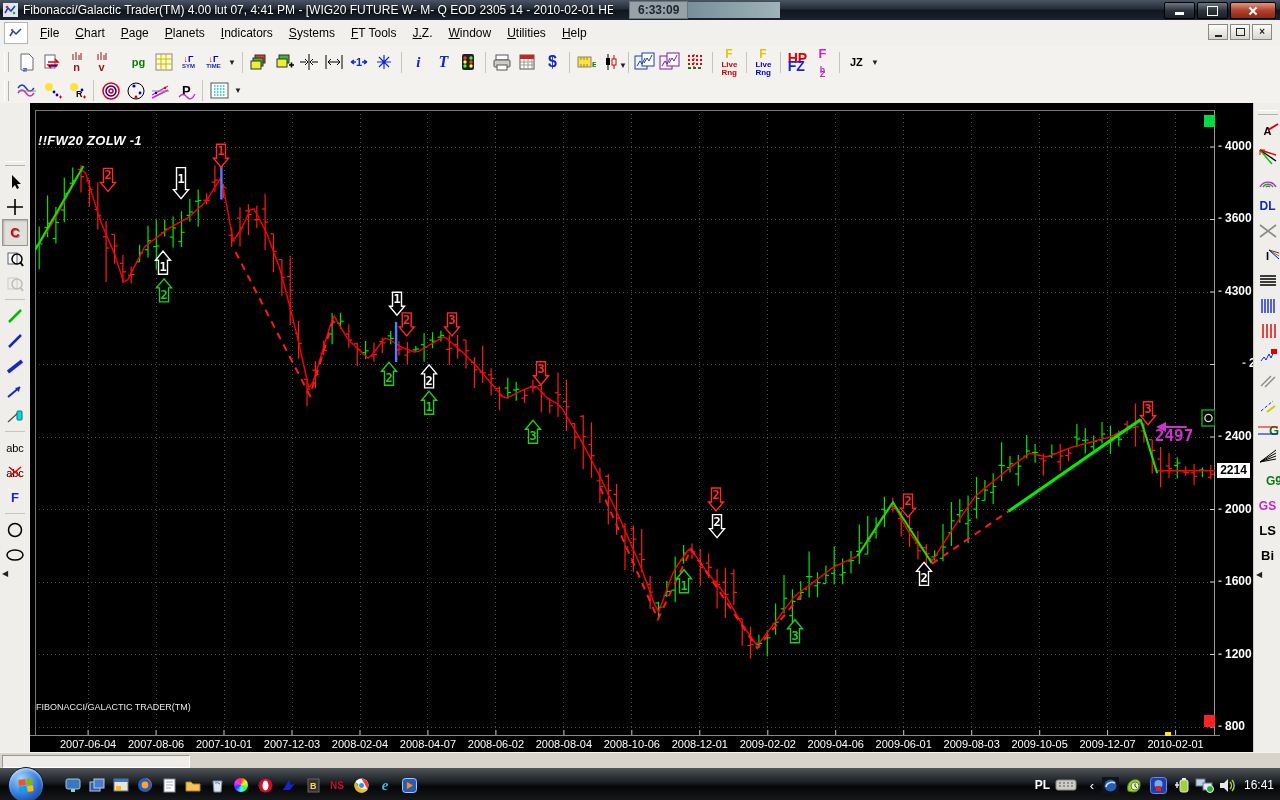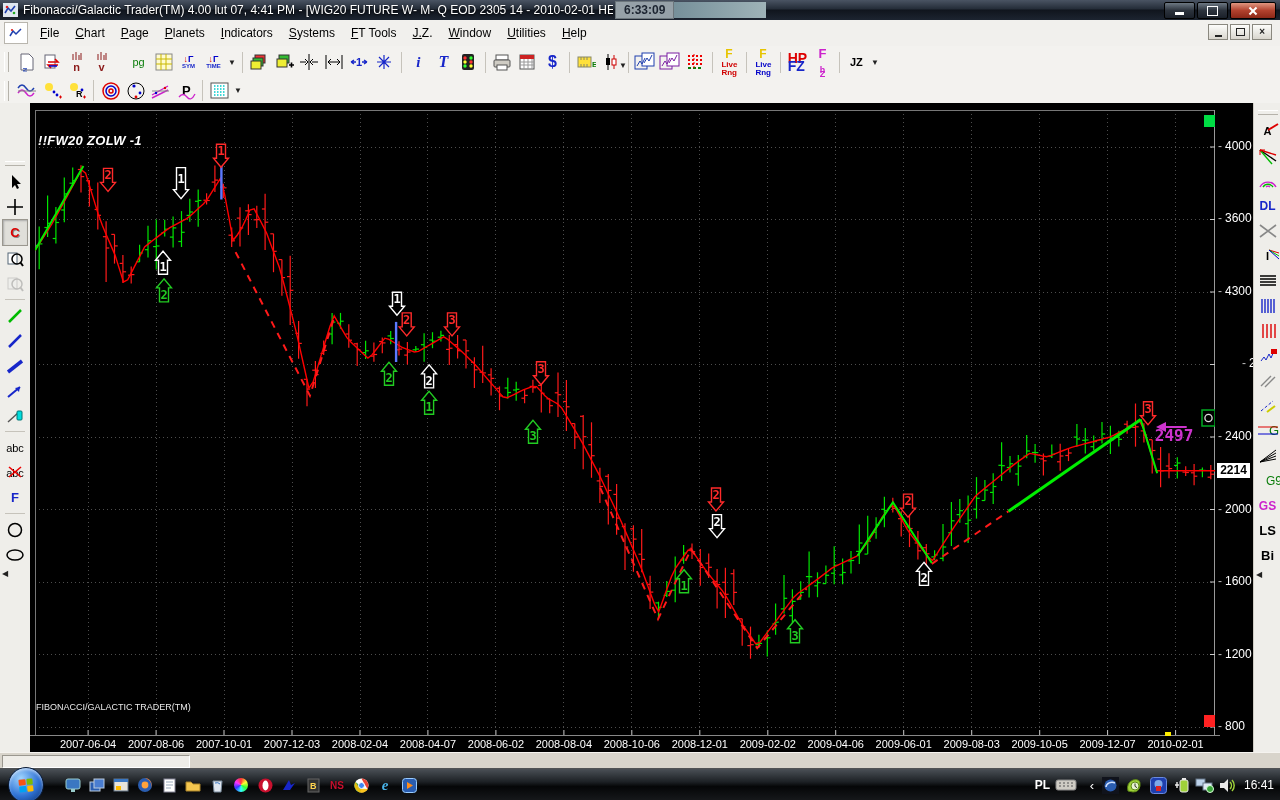--- a/index.html
+++ b/index.html
@@ -1,21 +1,21 @@
 <!DOCTYPE html>
 <html><head>
 <meta charset="utf-8">
 <style>
 html,body{margin:0;padding:0;background:#000;}
 #screen{position:relative;width:1280px;height:800px;overflow:hidden;font-family:"Liberation Sans",sans-serif;background:#e9e7e2;}
 
 #titlebar{position:absolute;left:0;top:0;width:1280px;height:20px;background:linear-gradient(180deg,#4a5463 0%,#242c38 45%,#10151d 50%,#1c2430 100%);display:flex;align-items:center;color:#fff;}
 #titlebar .appico{width:15px;height:14px;margin:0 5px 0 3px;}
 #titlebar .ttl{font-size:12px;white-space:nowrap;overflow:hidden;max-width:590px;text-shadow:0 1px 2px #000;}
-#clockbox{margin-left:2px;height:16px;line-height:16px;padding:0 8px;background:#96a1a8;color:#1c2430;font-size:12px;font-weight:bold;border:1px solid #6c767c;}
+#clockbox{margin-left:16px;height:16px;line-height:16px;padding:0 8px;background:#96a1a8;color:#1c2430;font-size:12px;font-weight:bold;border:1px solid #6c767c;}
 #tealbox{width:92px;height:16px;background:linear-gradient(90deg,#76909a,#9fb3b8);}
 #winbtns{position:absolute;right:4px;top:2px;display:flex;gap:2px;}
 .wbtn{width:29px;height:15px;border:1px solid #000;border-radius:2px;background:linear-gradient(#6d7883,#2c333d 50%,#1a2029);display:flex;align-items:center;justify-content:center;}
 .wbtn.close{width:44px;background:linear-gradient(#e09680,#b2422e 50%,#8c2717);}
 .wbtn i{display:block;}
 .glyph-min{width:9px;height:3px;background:#fff;margin-top:6px;}
 .glyph-max{width:9px;height:8px;border:1.5px solid #fff;}
 .glyph-x{position:relative;width:10px;height:10px;}
 .glyph-x:before,.glyph-x:after{content:"";position:absolute;left:4px;top:0;width:2px;height:10px;background:#fff;}
 .glyph-x:before{transform:rotate(45deg);} .glyph-x:after{transform:rotate(-45deg);}
@@ -32,21 +32,21 @@
 
 .tb{position:absolute;left:0;width:1280px;background:#f3f2ef;border-bottom:1px solid #d8d5cd;display:flex;align-items:center;}
 #toolbar1{top:46px;height:32px;}
 #toolbar2{top:78px;height:25px;}
 .grip{width:3px;height:20px;border-left:1px solid #fff;border-right:1px solid #b5b2aa;margin:0 5px 0 4px;}
 .sep{width:1px;height:21px;background:#c6c3bb;margin:0 4px;}
 .tbtn{min-width:23px;height:24px;display:flex;flex-direction:column;align-items:center;justify-content:center;margin:0 1px;position:relative;font-size:11px;}
 .tbtn svg{display:block;}
 .dd{font-size:8px;color:#222;margin:0 2px;}
 .t-red{color:#8b1a1a;font-weight:bold;}
-.t-green{color:#0a7d0a;font-weight:normal;margin-left:13px;}
+.t-green{color:#0a7d0a;font-weight:bold;margin-left:13px;}
 .t-blue{color:#1726c9;font-weight:bold;}
 .t-mag{color:#cc22cc;font-weight:bold;}
 .lbl5{font-size:6px;line-height:6px;color:#1726c9;font-weight:bold;}
 .liveR{color:#d00000;font-weight:bold;font-size:8px;line-height:8px;text-align:left;}
 .liveB{color:#0000c8;font-weight:bold;font-size:8px;line-height:8px;text-align:left;}
 .fy{color:#e7c400;font-weight:bold;font-size:12px;margin-right:1px;}
 .twol{display:flex;flex-direction:column;line-height:8px;font-size:14px;font-weight:bold;}
 
 #workarea{position:absolute;left:0;top:103px;width:1280px;height:649px;background:#e9e7e2;}
 #lefttools{position:absolute;left:0;top:0;width:30px;height:649px;background:#efeeea;border-right:1px solid #cfccc4;}
@@ -60,21 +60,21 @@
 .endarrow{align-self:flex-start;margin:2px 0 0 2px;font-size:8px;color:#222;}
 
 #chartblack{position:absolute;left:30px;top:0;width:1223px;height:649px;background:#000;}
 #plot{position:absolute;left:5px;top:7px;}
 #symbol-label{position:absolute;left:8px;top:30px;color:#fff;font-size:13px;font-weight:bold;font-style:italic;letter-spacing:.3px;}
 #watermark{position:absolute;left:6px;top:599px;color:#e8e8e8;font-size:9px;}
 #xaxis{position:absolute;left:0;top:632px;width:1190px;height:17px;border-top:1px solid #888;}
 .xtick{position:absolute;top:2px;transform:translateX(-50%);color:#fff;font-size:11px;white-space:nowrap;}
 .ytickhl{position:absolute;top:-4px;width:6px;height:4px;}
 #yaxis{position:absolute;left:1185px;top:0;width:38px;height:649px;}
-.ylab{position:absolute;left:3px;color:#fff;font-size:12px;}
+.ylab{position:absolute;left:3px;color:#fff;font-size:12px;font-weight:bold;}
 .ylab::before{content:"-";margin-right:3px;color:#bbb;}
 #price-tag{position:absolute;left:1187px;width:33px;height:15px;background:#fff;color:#000;font-size:12px;font-weight:bold;text-align:center;line-height:15px;}
 #tf{position:absolute;left:1241px;top:632px;width:26px;height:16px;background:#d9d6ce;border:1px outset #fff;font-size:10px;font-weight:bold;padding:0;font-family:"Liberation Sans",sans-serif;}
 
 #bottomstrip{position:absolute;left:0;top:752px;width:1280px;height:16px;background:#d8d4cb;border-top:1px solid #f5f3ef;}
 #bottomstrip .hpanel{position:absolute;left:2px;top:2px;width:186px;height:11px;background:#efede8;border:1px solid #9a978f;border-right-color:#fff;border-bottom-color:#fff;}
 #taskbar{position:absolute;left:0;top:768px;width:1280px;height:32px;background:linear-gradient(180deg,#4a5056 0%,#1d2125 40%,#050607 55%,#17191c 100%);border-top:1px solid rgba(255,255,255,.25);}
 #startorb{position:absolute;left:8px;top:-2px;width:34px;height:34px;border-radius:50%;background:radial-gradient(circle at 35% 30%,#9fd4ff,#2f72d4 55%,#0a2b66);border:1px solid #0a1a33;box-shadow:inset 0 2px 3px rgba(255,255,255,.6);display:flex;align-items:center;justify-content:center;}
 #startorb .flag{width:14px;height:13px;display:grid;grid-template-columns:1fr 1fr;grid-template-rows:1fr 1fr;gap:1px;transform:rotate(-6deg);}
 #startorb .flag i{border-radius:1px;}

